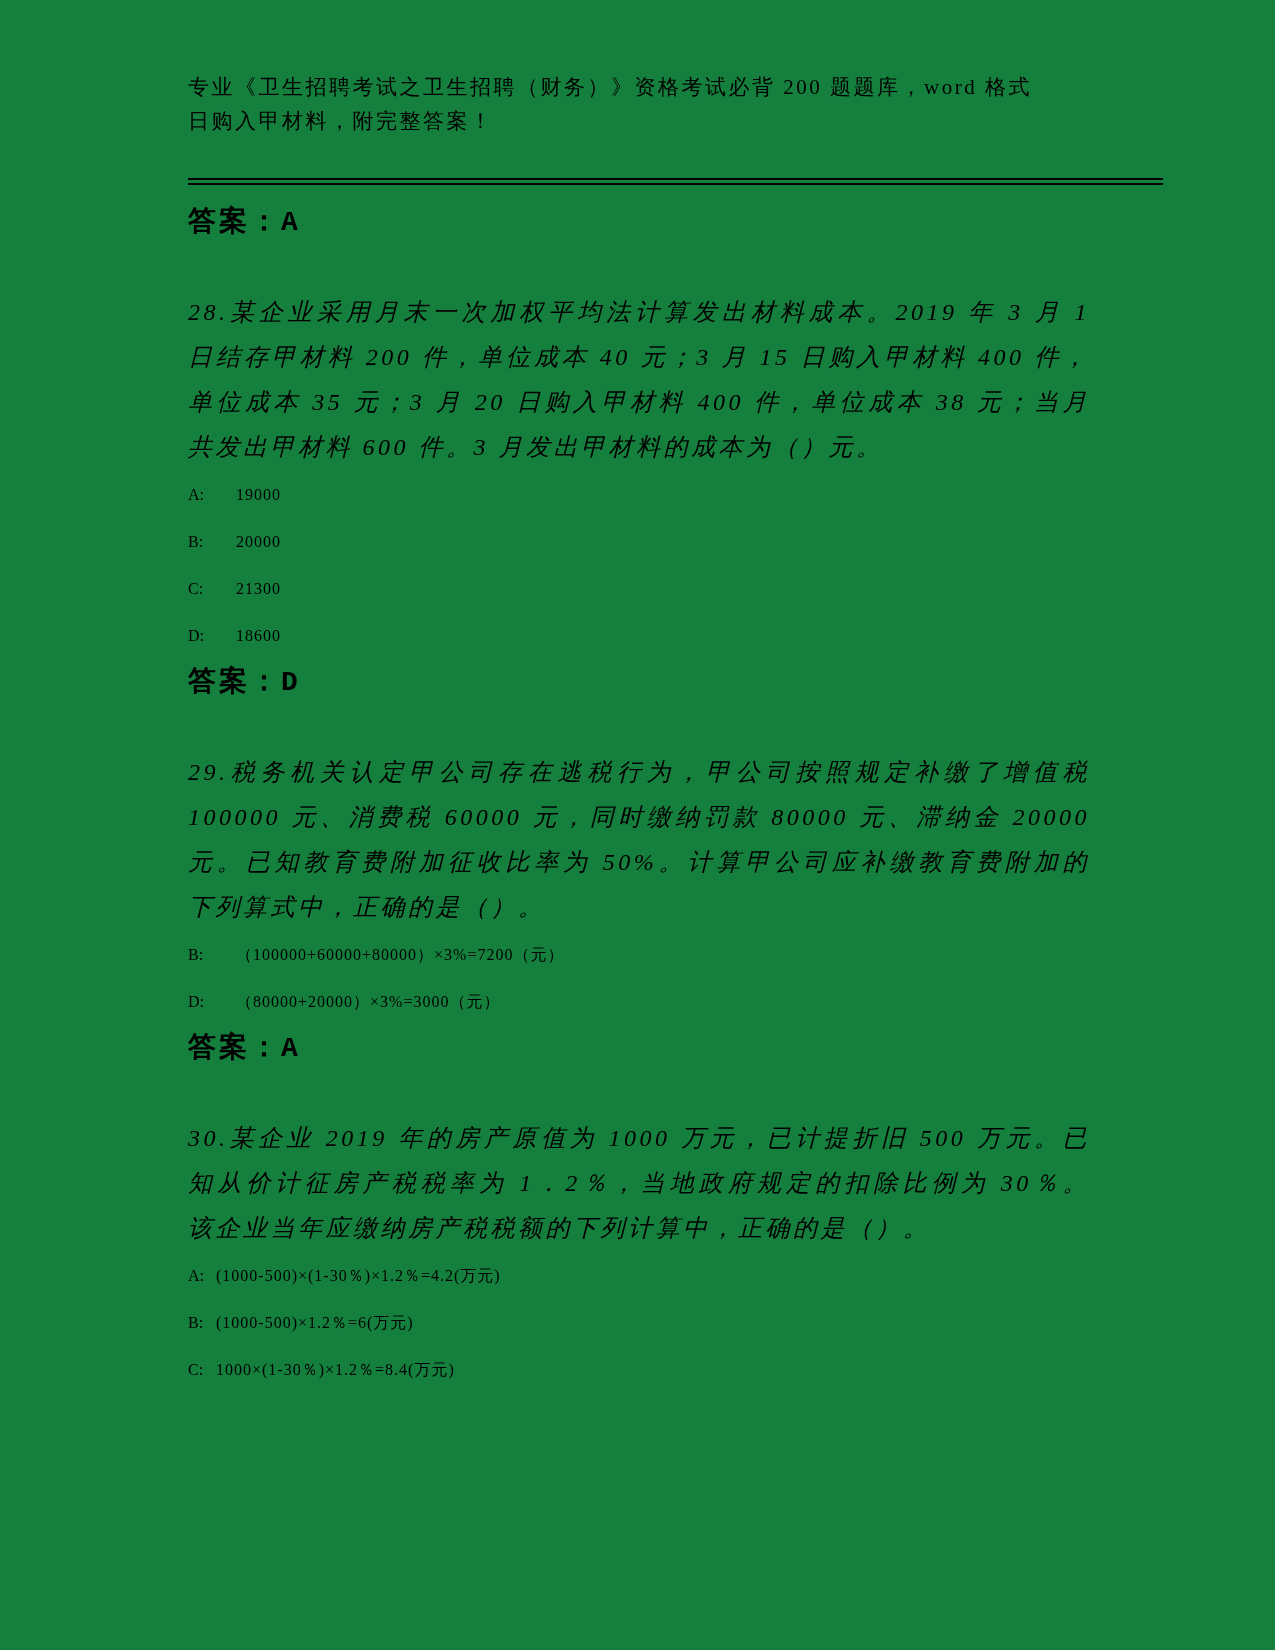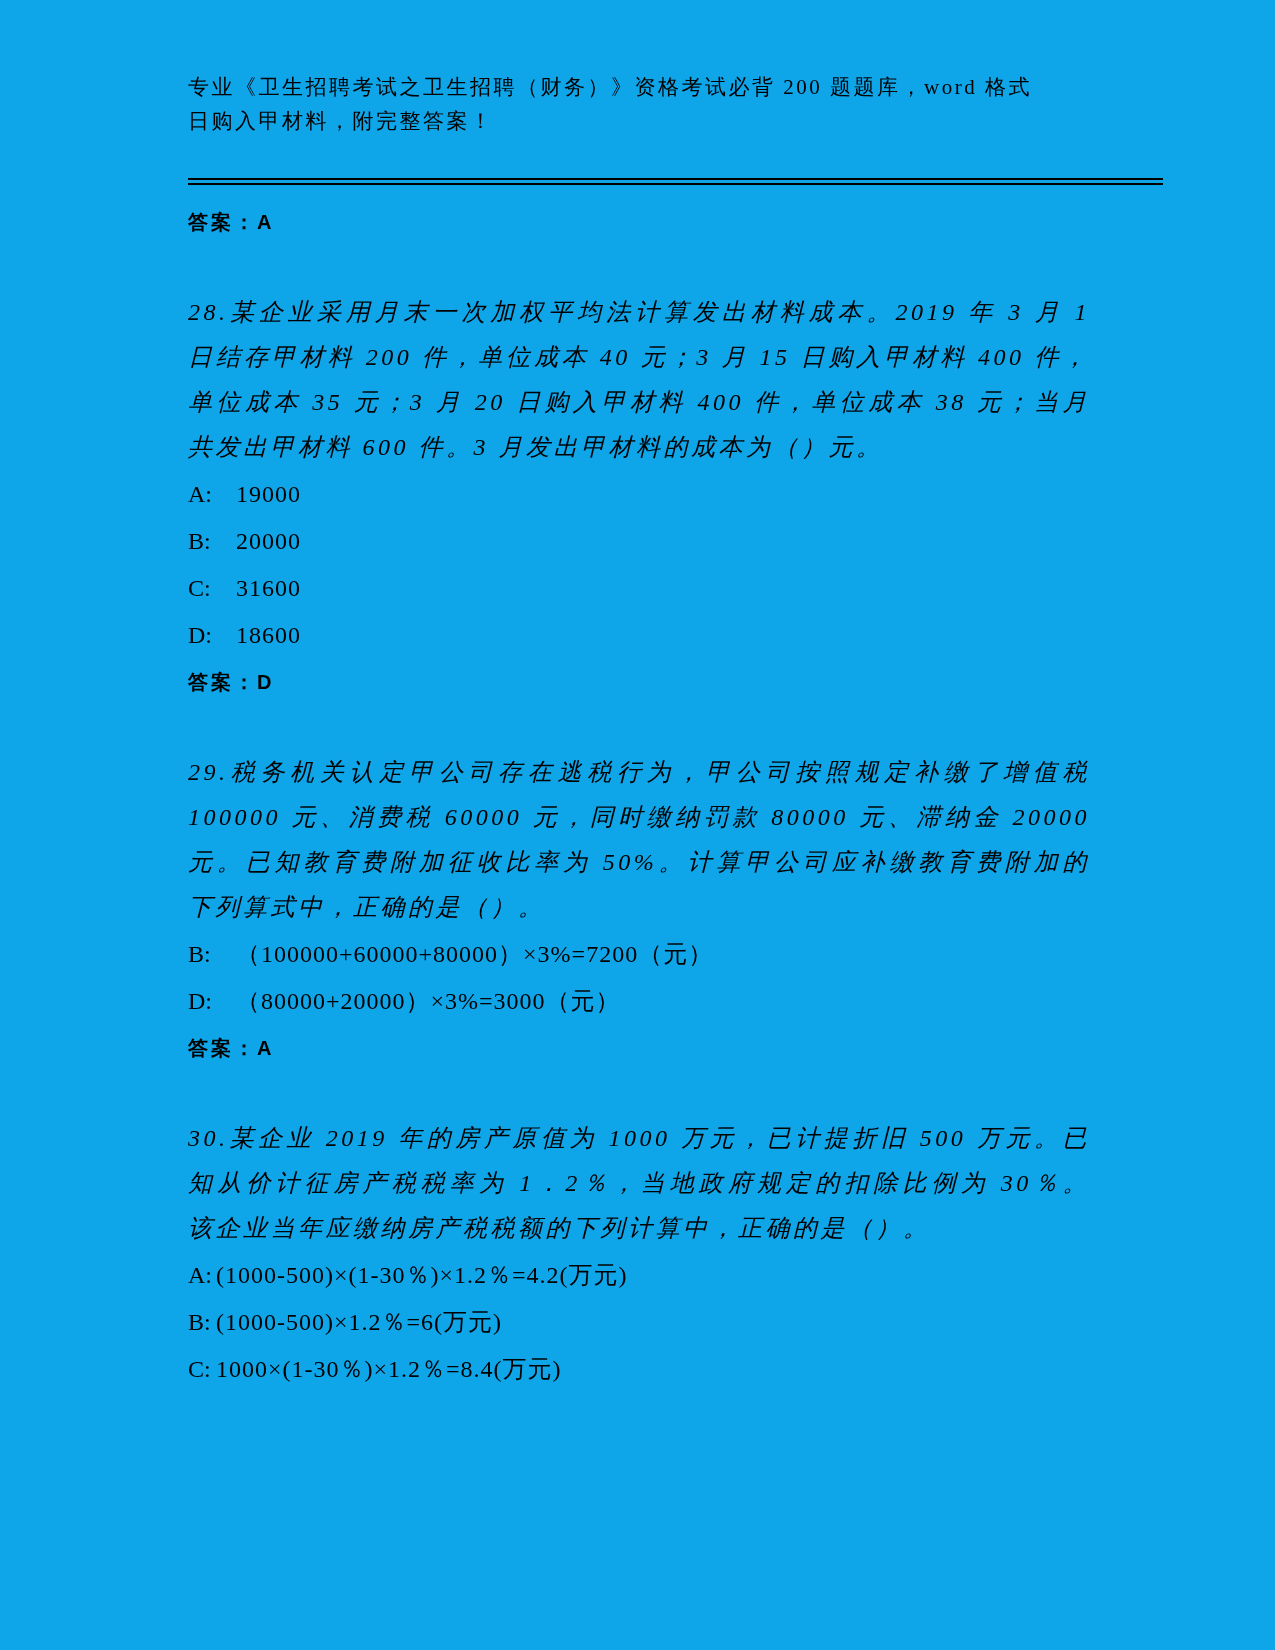--- a/index.html
+++ b/index.html
@@ -4,21 +4,21 @@
 <style>
   html, body {
     margin: 0;
     padding: 0;
     background: #ffffff;
   }
   .page {
     position: relative;
     width: 1275px;
     height: 1650px;
-    background: #0ea5e9;
+    background: #15803d;
     color: #000000;
     font-family: "Liberation Serif", "DejaVu Serif", serif;
     overflow: hidden;
   }
   .content {
     position: absolute;
     left: 188px;
     top: 0;
     width: 902px;
   }
@@ -32,23 +32,23 @@
   .rule {
     margin-top: 40px;
     width: 975px;
     height: 0;
     border-bottom: 7px double #000000;
   }
   .answer {
     height: 45px;
     line-height: 45px;
     margin-top: 2px;
-    font-family: Liberation Sans, sans-serif;
+    font-family: Liberation Mono, monospace;
     font-weight: 700;
-    font-size: 20px;
+    font-size: 28px;
     letter-spacing: 3px;
     white-space: nowrap;
   }
   .answer.first {
     margin-top: 15px;
   }
   .question {
     margin-top: 45px;
   }
   .qline {
@@ -62,21 +62,21 @@
   .qline.fill {
     white-space: normal;
     text-align: justify;
     text-align-last: justify;
     text-justify: inter-character;
   }
   .opt {
     height: 45px;
     line-height: 45px;
     margin-top: 2px;
-    font-size: 24px;
+    font-size: 16px;
     white-space: nowrap;
   }
   .opt-label {
     display: inline-block;
     min-width: 48px;
     letter-spacing: 0;
   }
   .question.narrow .opt-label {
     min-width: 28px;
   }
@@ -104,21 +104,21 @@
       <div class="qline fill">日结存甲材料 200 件，单位成本 40 元；3 月 15 日购入甲材料 400 件，</div>
       <div class="qline fill">单位成本 35 元；3 月 20 日购入甲材料 400 件，单位成本 38 元；当月</div>
       <div class="qline">共发出甲材料 600 件。3 月发出甲材料的成本为（）元。</div>
       <div class="opt">
         <span class="opt-label">A:</span><span class="opt-text">19000</span>
       </div>
       <div class="opt">
         <span class="opt-label">B:</span><span class="opt-text">20000</span>
       </div>
       <div class="opt">
-        <span class="opt-label">C:</span><span class="opt-text">31600</span>
+        <span class="opt-label">C:</span><span class="opt-text">21300</span>
       </div>
       <div class="opt">
         <span class="opt-label">D:</span><span class="opt-text">18600</span>
       </div>
       <div class="answer">答案：D</div>
     </section>
 
     <section class="question">
       <div class="qline fill">29.税务机关认定甲公司存在逃税行为，甲公司按照规定补缴了增值税</div>
       <div class="qline fill">100000 元、消费税 60000 元，同时缴纳罚款 80000 元、滞纳金 20000</div>

